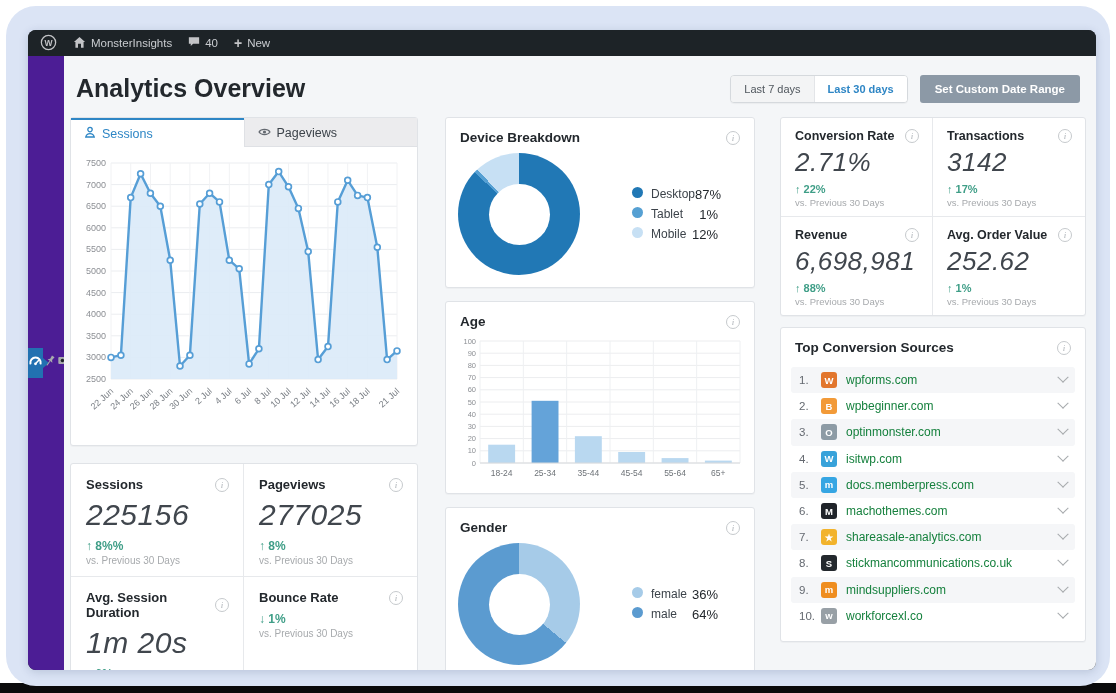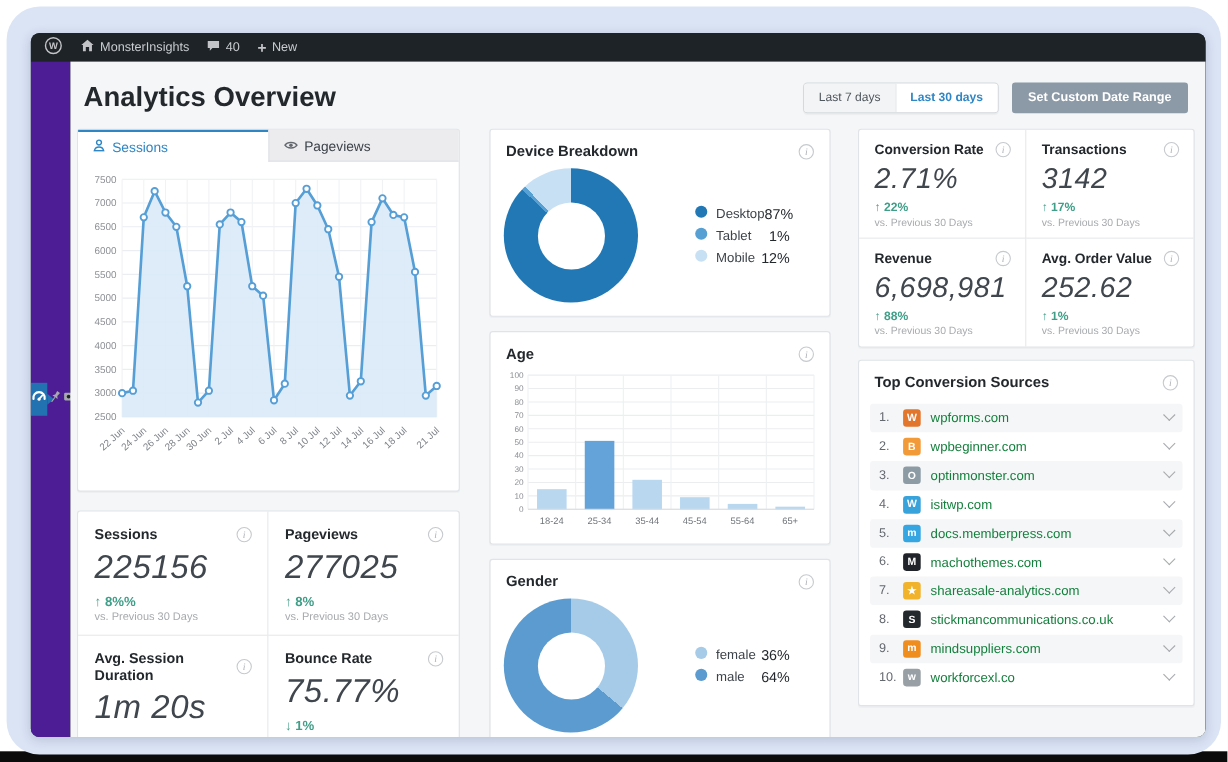--- a/index.html
+++ b/index.html
@@ -388,21 +388,20 @@
                     </div>
                   <div class="kpi-value">1m 20s</div>
                   <div class="kpi-delta"><span>↑</span> <span>6%</span></div>
 
                 </div>
                 <div class="kpi">
                   <div class="kpi-head">
                       <span class="kpi-label">Bounce Rate</span>
                       <span class="info-badge">i</span>
                     </div>
-                  <div class="kpi-value">75.77%</div>
                   <div class="kpi-delta"><span>↓</span> <span>1%</span></div>
                   <div class="kpi-compare">vs. Previous 30 Days</div>
                 </div>
               </div>
             </div>
 
             <div class="col-mid">
               <div class="card pie-card">
                 <div class="card-head">
                   <span class="card-title">Device Breakdown</span>

